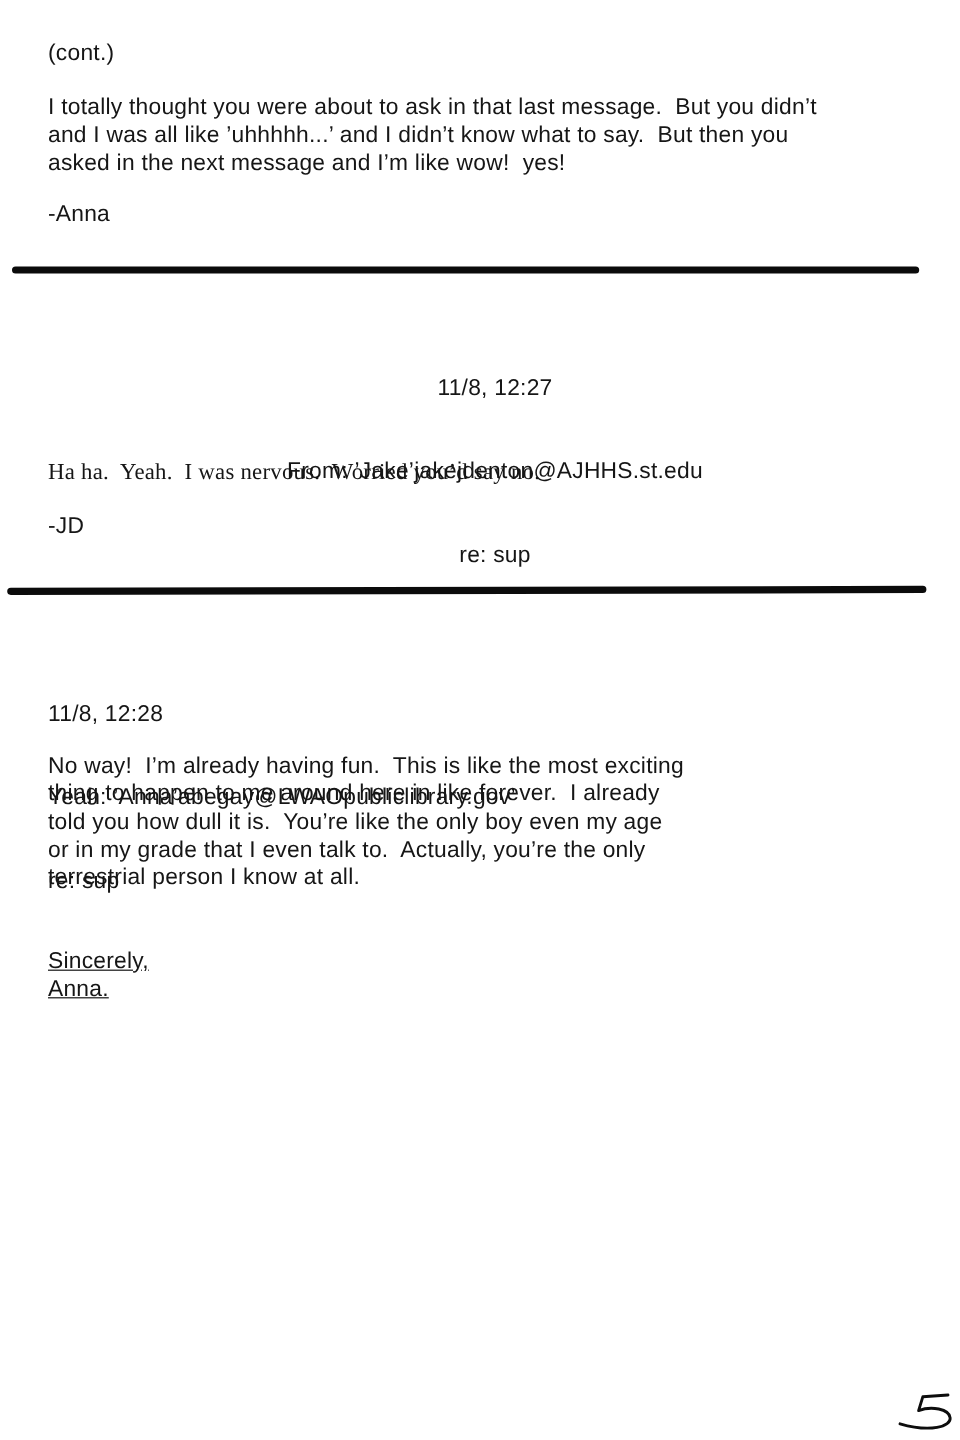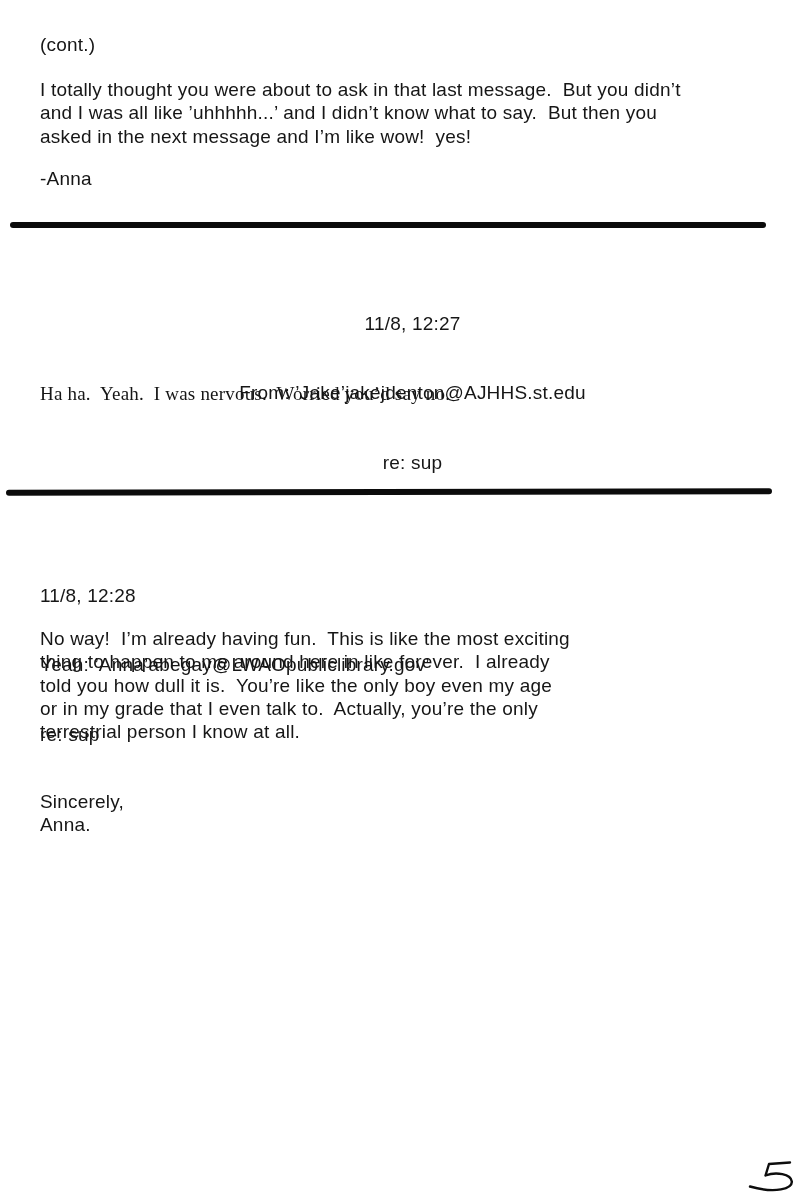--- a/index.html
+++ b/index.html
@@ -47,41 +47,42 @@
   }
   
   .cont-label { top: 33px; }
   .body-1     { top: 78px; }
   .sig-1      { top: 167px; }
   .hdr-2      { top: 265px; text-align: center; }
   .body-2     { top: 382px; font-family: Liberation Serif, serif; }
   .sig-2      { top: 427px; }
   .hdr-3      { top: 537px; }
   .body-3     { top: 627px; }
-  .sig-3      { top: 790px; }
+  .sig-3      { top: 790px; text-decoration: underline; }
 </style>
 </head>
 <body>
 
 <div class="page">
 
   <div class="tb cont-label">(cont.)</div>
   <div class="tb body-1">I totally thought you were about to ask in that last message.  But you didn’t
 and I was all like ’uhhhhh...’ and I didn’t know what to say.  But then you
 asked in the next message and I’m like wow!  yes!</div>
   <div class="tb sig-1">-Anna</div>
 
   <div class="rule rule-1"></div>
 
   <div class="tb hdr hdr-2">
     <div>11/8, 12:27</div>
     <div>From: ’Jake’jakejdenton@AJHHS.st.edu</div>
     <div>re: sup</div>
   </div>
   <div class="tb body-2">Ha ha.  Yeah.  I was nervous.  Worried you’d say no.</div>
+  <div class="tb sig-2">-JD</div>
 
   <div class="rule rule-2"></div>
 
   <div class="tb hdr hdr-3">
     <div>11/8, 12:28</div>
     <div>Yeah: ’Anna’abegay@LWAOpubliclibrary.gov’</div>
     <div>re: sup</div>
   </div>
   <div class="tb body-3">No way!  I’m already having fun.  This is like the most exciting
 thing to happen to me around here in like forever.  I already

